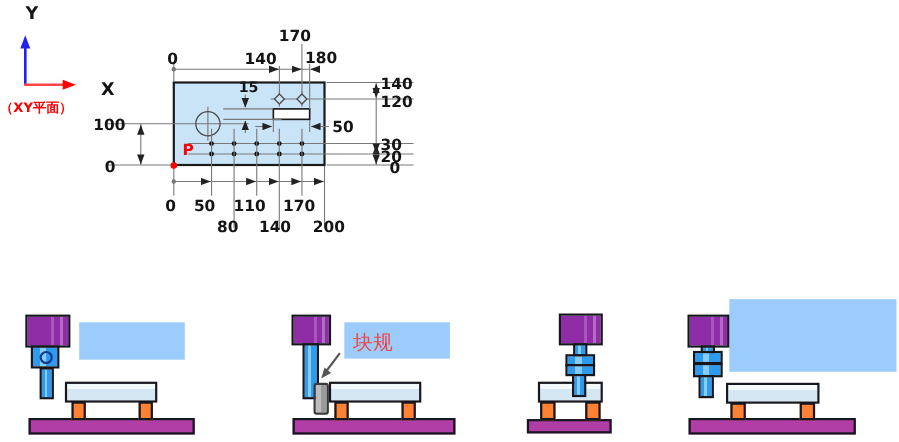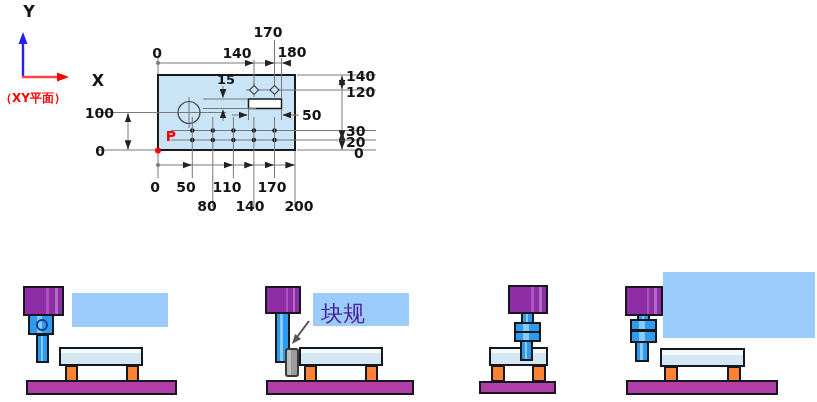--- a/index.html
+++ b/index.html
@@ -15,21 +15,21 @@
   .darkline{stroke:#4d4d4d;stroke-width:1.2;fill:none;}
   .m-part{position:absolute;box-sizing:border-box;border:2px solid #17171f;}
   .head{background:linear-gradient(90deg,#8e2da6 0 58%,#a855bd 58% 66%,#8e2da6 66% 80%,#b06cc4 80% 88%,#8e2da6 88%);}
   .blue{background:linear-gradient(90deg,#2f9bef 0 30%,#86ccff 30% 55%,#2f9bef 55%);}
   .slab{background:linear-gradient(180deg,#f2fafe 0 30%,#d4e7f2 30%);}
   .leg{background:#ff8133;}
   .base{background:#b13ea7;}
   .hl{position:absolute;background:#9cccfc;}
   .gauge{background:linear-gradient(90deg,#bdbdbd 0 45%,#9a9a9a 45%);border:2px solid #3a3a3a;border-radius:3px;}
   .tool-ring{position:absolute;box-sizing:border-box;border:2px solid #123a8c;border-radius:50%;background:transparent;}
-  .callout-text{position:absolute;font-size:22px;color:#4c1d95;font-family:"DejaVu Sans","Liberation Sans",sans-serif;}
+  .callout-text{position:absolute;font-size:18px;color:#ef4444;font-family:"DejaVu Sans","Liberation Sans",sans-serif;}
 </style>
 </head>
 <body>
 
 <div id="stage">
 
   <svg width="817" height="402" viewBox="0 0 817 402" style="position:absolute;left:0;top:0;">
     <defs>
       <marker id="arr" viewBox="0 0 8 6" refX="7.5" refY="3" markerWidth="9" markerHeight="7" orient="auto" markerUnits="userSpaceOnUse">
         <path d="M0,0 L8,3 L0,6 Z" fill="#222"></path>

